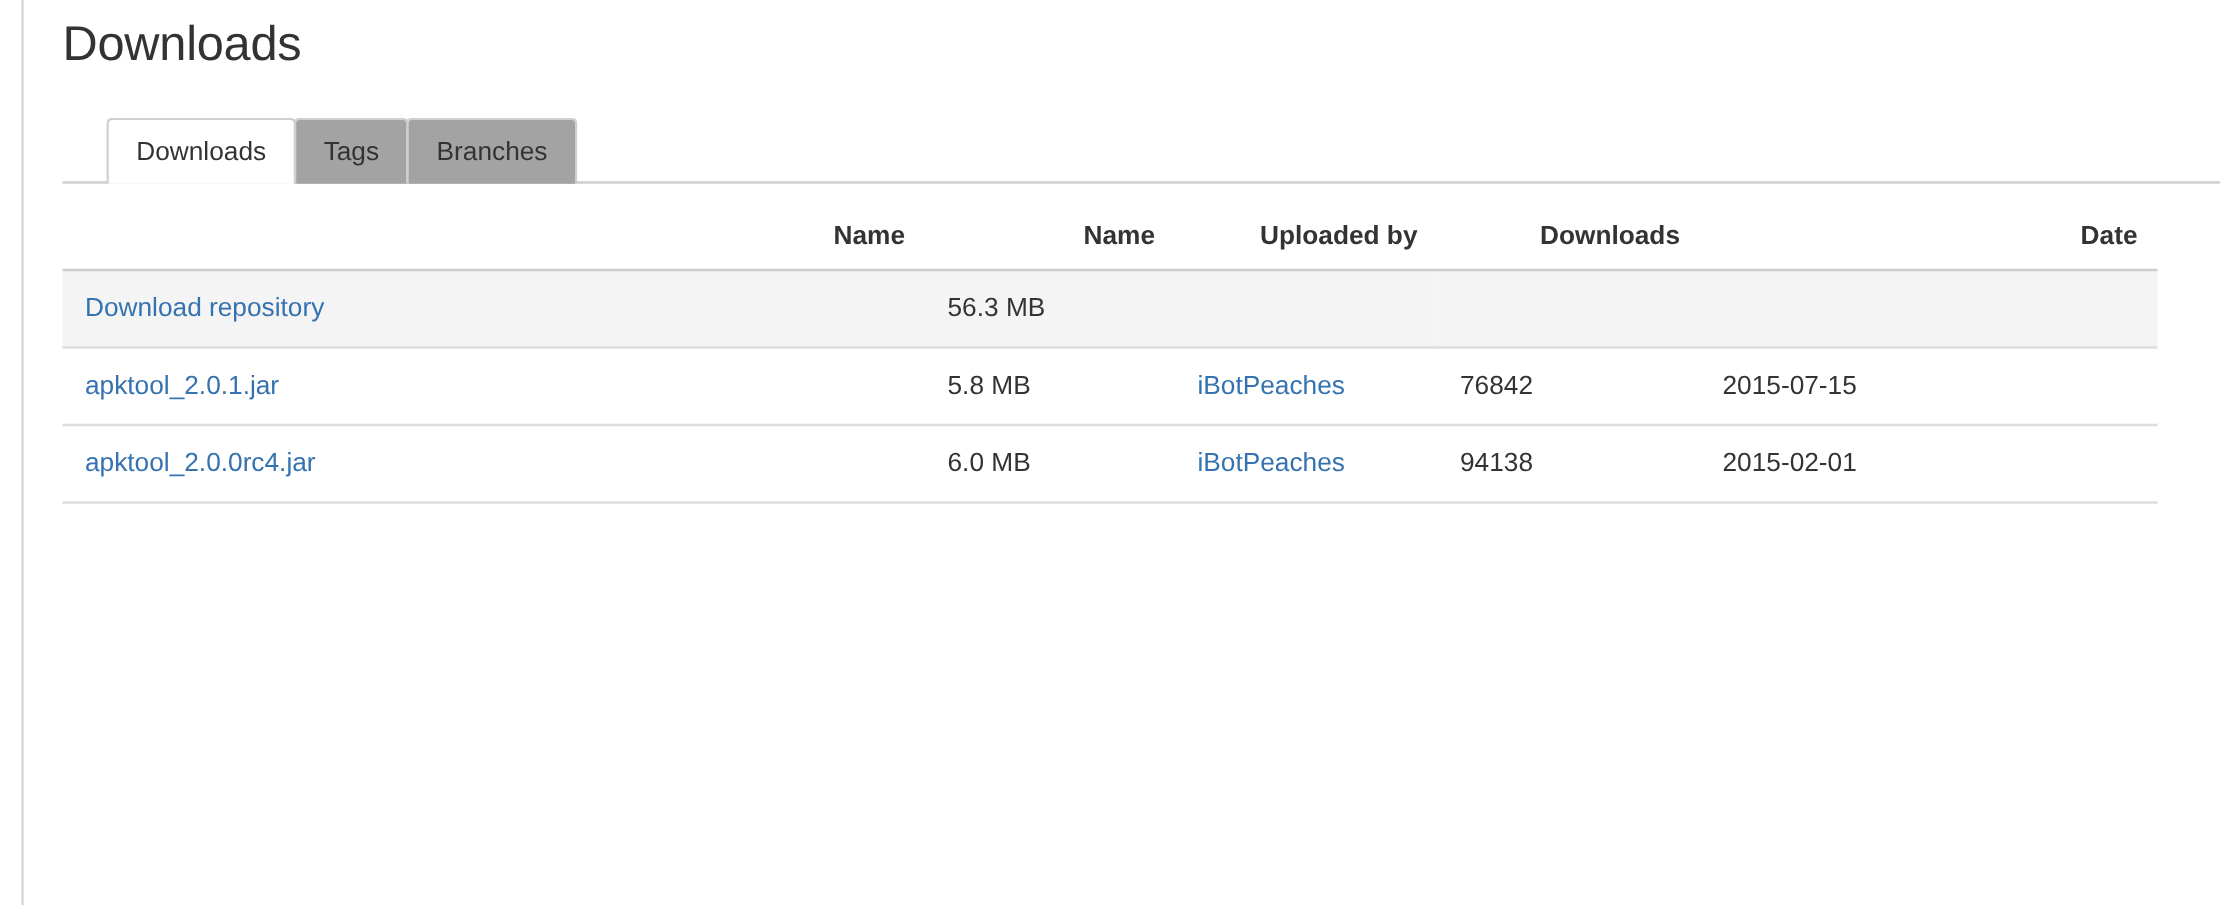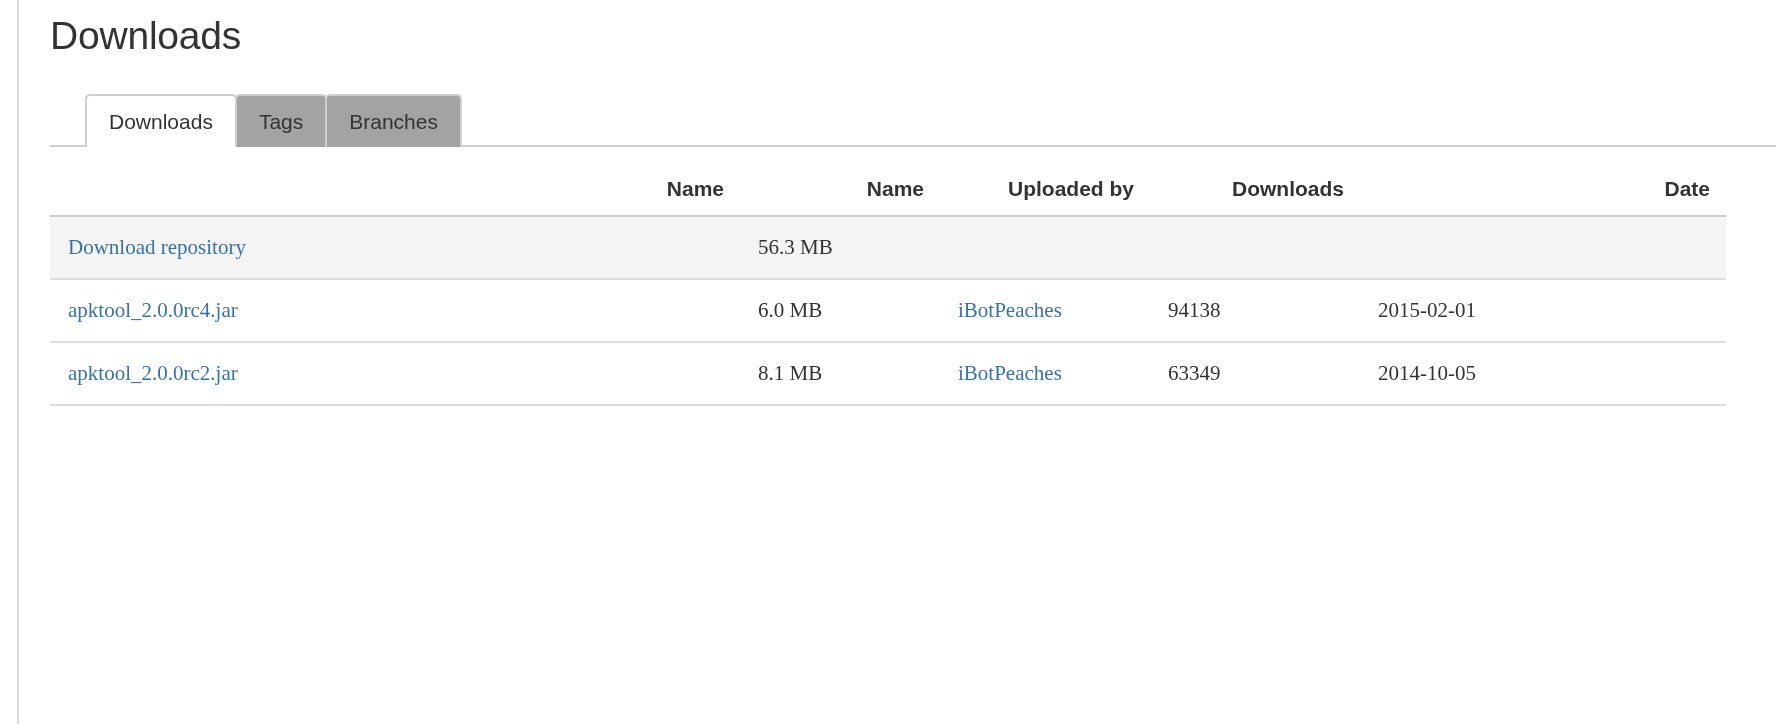--- a/index.html
+++ b/index.html
@@ -106,21 +106,20 @@
     border-bottom: 2px solid #cccccc;
     white-space: nowrap;
   }
   table.downloads-table td {
     font-size: 21px;
     color: #333333;
     padding: 18px 16px 18px 18px;
     border-bottom: 2px solid #dddddd;
     white-space: nowrap;
     vertical-align: middle;
-    font-family: Liberation Serif, serif;
   }
   tr.row-highlight td {
     background: #f4f4f4;
   }
   .col-name   { width: 690px; }
   .col-size   { width: 200px; }
   .col-upload { width: 210px; }
   .col-dl     { width: 210px; }
   .col-date   { width: 366px; }
   th.col-size-h  { text-align: right; padding-right: 34px; }
@@ -186,43 +185,43 @@
           <a class="link">Download repository</a>
         </td>
         <td class="size-cell">56.3 MB</td>
         <td class="upload-cell">
           <a class="link"></a>
         </td>
         <td class="dl-cell"></td>
         <td class="date-cell"></td>
       </tr>
 
+      <tr>
+        <td>
+          <a class="link">apktool_2.0.1.jar</a>
+        </td>
+        <td class="size-cell">5.8 MB</td>
+        <td class="upload-cell">
+          <a class="link">iBotPeaches</a>
+        </td>
+        <td class="dl-cell">76842</td>
+        <td class="date-cell">2015-07-15</td>
+      </tr>
 
 
       <tr>
         <td>
           <a class="link">apktool_2.0.0rc4.jar</a>
         </td>
         <td class="size-cell">6.0 MB</td>
         <td class="upload-cell">
           <a class="link">iBotPeaches</a>
         </td>
         <td class="dl-cell">94138</td>
         <td class="date-cell">2015-02-01</td>
       </tr>
 
 
-      <tr>
-        <td>
-          <a class="link">apktool_2.0.0rc2.jar</a>
-        </td>
-        <td class="size-cell">8.1 MB</td>
-        <td class="upload-cell">
-          <a class="link">iBotPeaches</a>
-        </td>
-        <td class="dl-cell">63349</td>
-        <td class="date-cell">2014-10-05</td>
-      </tr>
 
     </tbody>
   </table>
 
 </div>
 
 </body></html>

